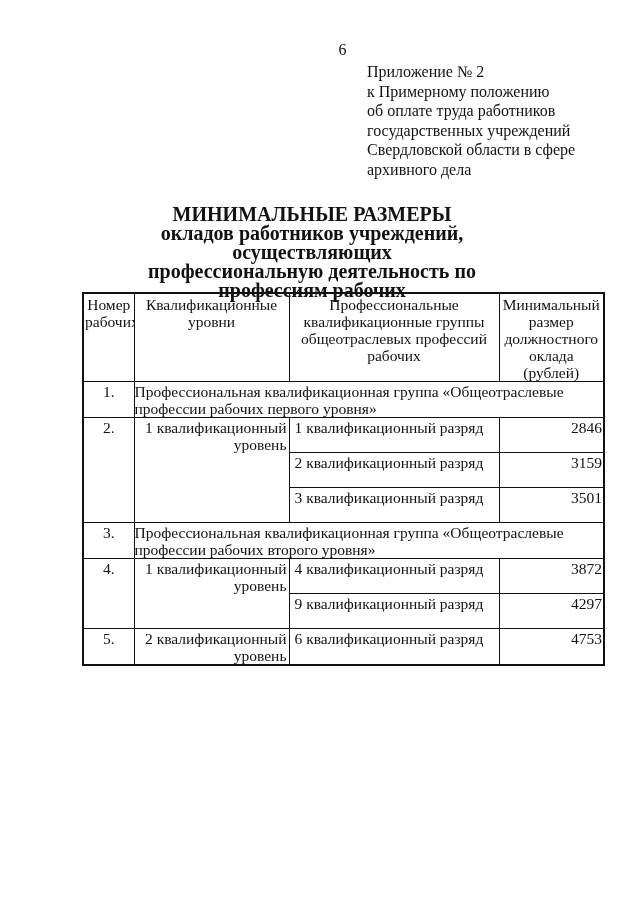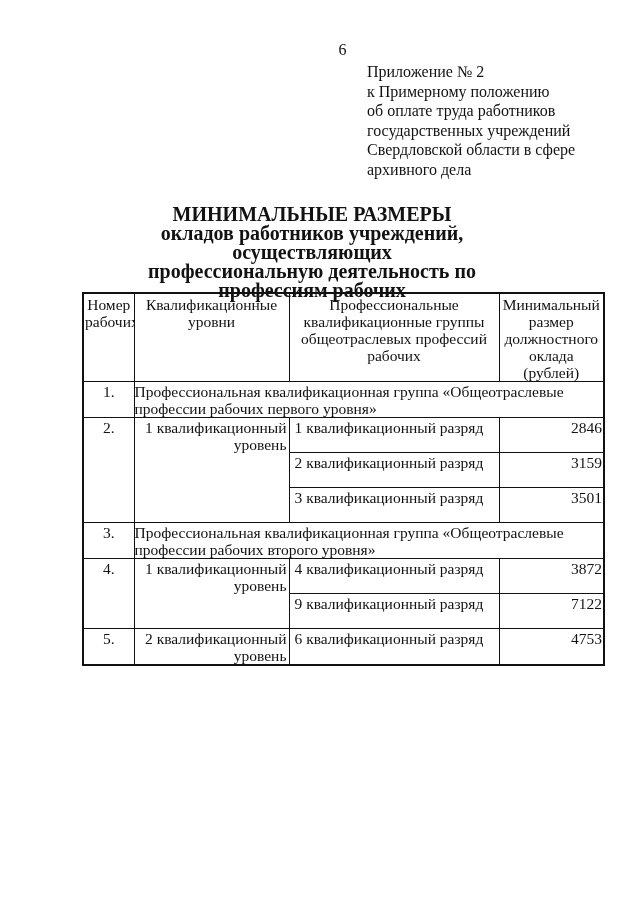--- a/index.html
+++ b/index.html
@@ -155,21 +155,21 @@
     </tr>
 
     <tr class="h-sub">
       <td class="cell-num" rowspan="2">4.</td>
       <td class="cell-level" rowspan="2">1 квалификационный уровень</td>
       <td class="cell-grade">4 квалификационный разряд</td>
       <td class="cell-salary">3872</td>
     </tr>
     <tr class="h-sub">
       <td class="cell-grade">9 квалификационный разряд</td>
-      <td class="cell-salary">7122</td>
+      <td class="cell-salary">4297</td>
     </tr>
 
     <tr class="h-last">
       <td class="cell-num">5.</td>
       <td class="cell-level">2 квалификационный уровень</td>
       <td class="cell-grade">6 квалификационный разряд</td>
       <td class="cell-salary">4753</td>
     </tr>
   </tbody>
 </table>

